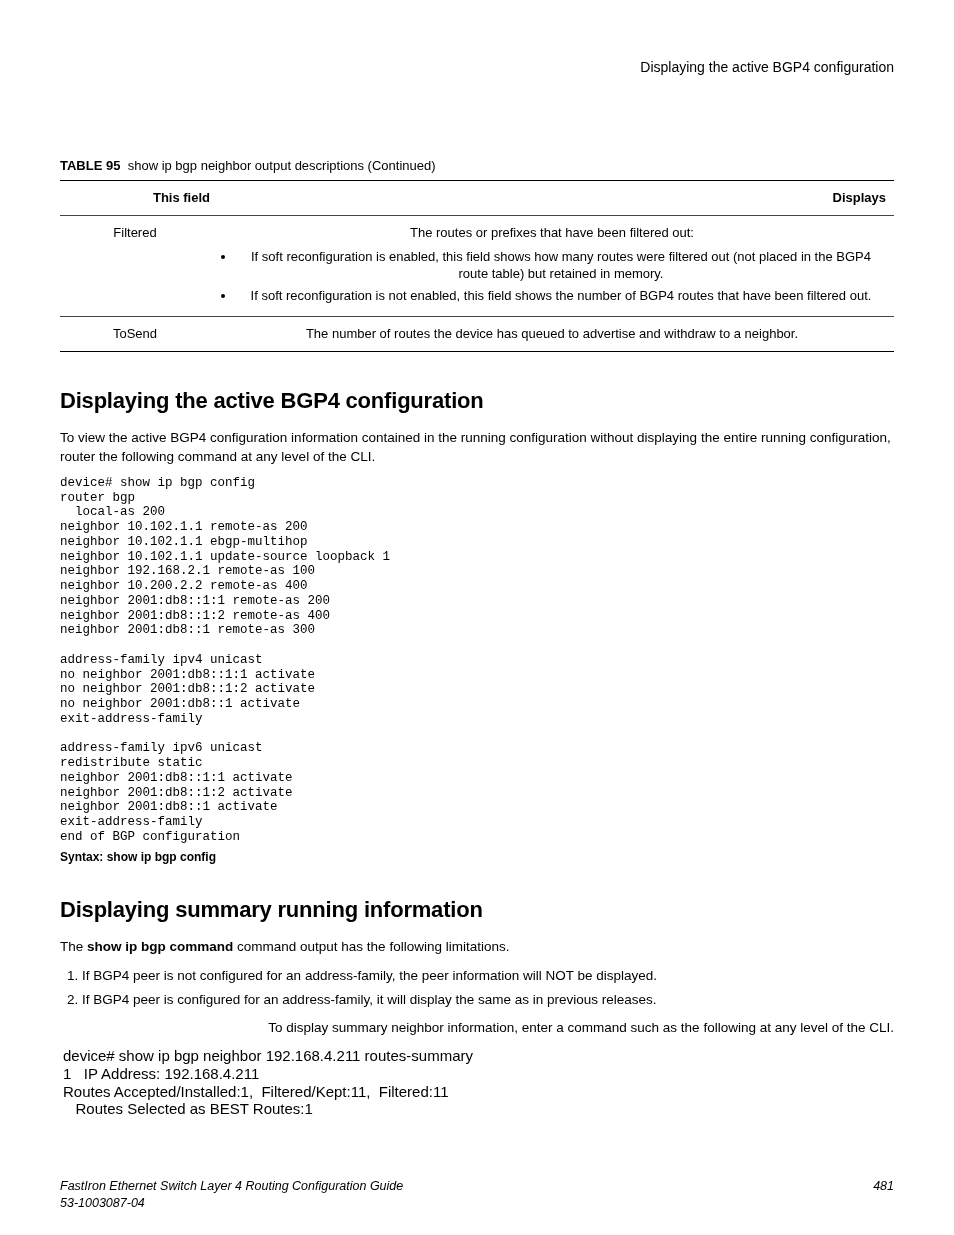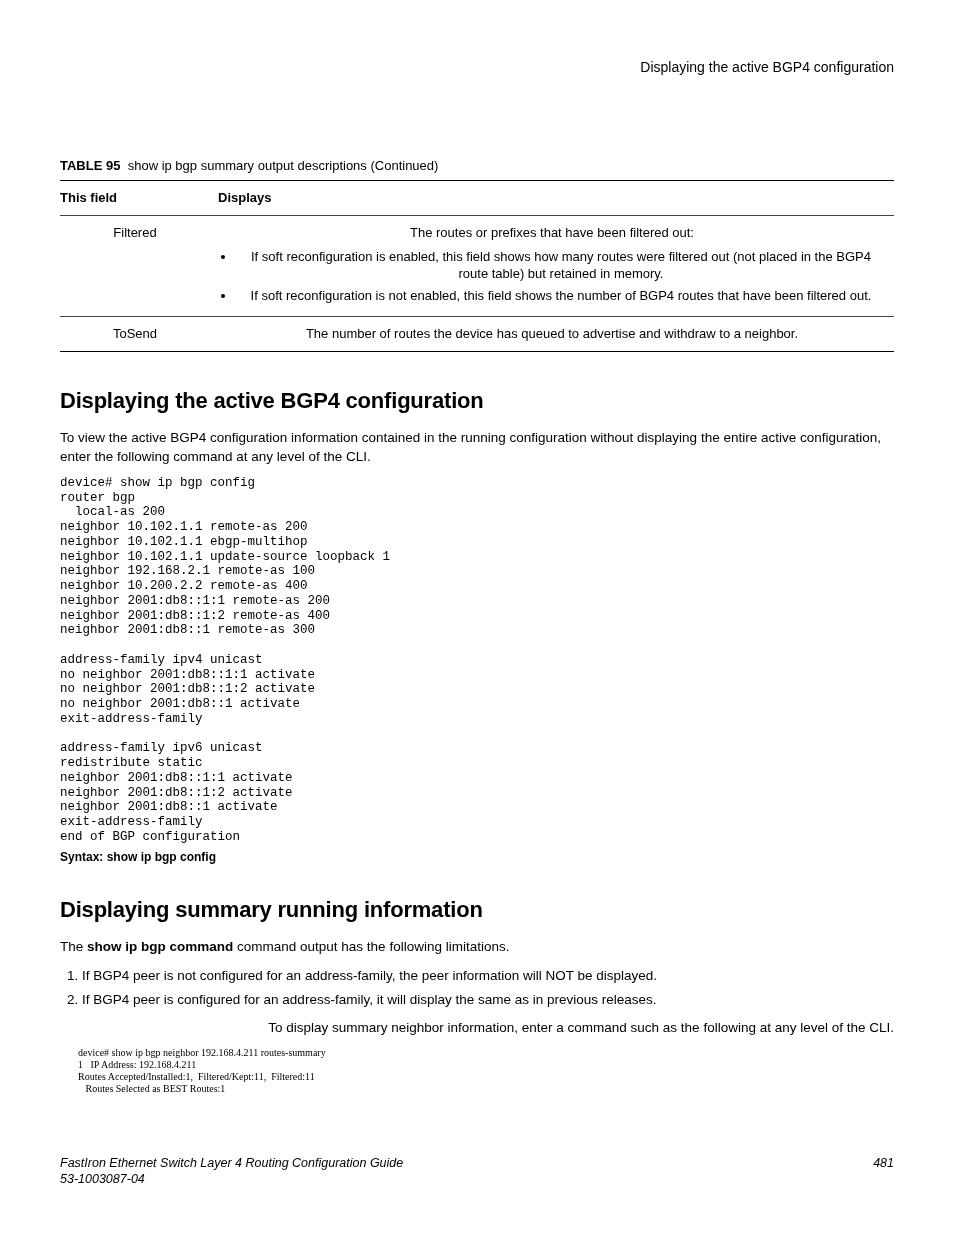--- a/index.html
+++ b/index.html
@@ -21,21 +21,21 @@
     font-size: 13px;
     margin: 0 0 6px 0;
   }
   .table-caption b { font-weight: bold; }
   table.desc {
     border-collapse: collapse;
     width: 100%;
     margin-bottom: 34px;
   }
   table.desc th {
-    text-align: left;
+    text-align: right;
     font-weight: bold;
     font-size: 13px;
     padding: 8px 8px 8px 0;
     border-top: 1.5px solid #000;
     border-bottom: 1px solid #444;
   }
   table.desc td {
     vertical-align: top;
     padding: 8px 8px 8px 0;
     border-bottom: 1px solid #444;
@@ -77,43 +77,43 @@
     margin: 6px 0 10px 0;
     padding-left: 22px;
   }
   ol.numlist li { margin-bottom: 6px; }
   .indented-para {
     font-size: 13.5px;
     margin: 8px 0 10px 18px;
     text-align: right;
   }
   pre.code2 {
-    font-family: Liberation Serif, serif;
-    font-size: 10px;
+    font-family: Liberation Sans, sans-serif;
+    font-size: 15px;
     line-height: 1.18;
     white-space: pre;
-    margin: 10px 0 4px 18px;
+    margin: 10px 0 4px 3px;
   }
   .footer {
     display: flex;
     justify-content: space-between;
     font-style: italic;
     font-size: 12.5px;
     margin-top: 60px;
   }
   .footer .left { }
   .footer .right { font-style: italic; }
 </style>
 </head>
 <body>
 
 <div class="header-right">Displaying the active BGP4 configuration</div>
 
 <p class="table-caption">
-  <b>TABLE 95</b>&nbsp;&nbsp;<span>show ip bgp summary output descriptions (Continued)</span>
+  <b>TABLE 95</b>&nbsp;&nbsp;<span>show ip bgp neighbor output descriptions (Continued)</span>
 </p>
 
 <table class="desc">
   <thead>
     <tr>
       <th>This field</th>
       <th>Displays</th>
     </tr>
   </thead>
   <tbody>
@@ -128,21 +128,21 @@
       </td>
     </tr>
     <tr class="lastrow">
       <td class="col1">ToSend</td>
       <td>The number of routes the device has queued to advertise and withdraw to a neighbor.</td>
     </tr>
   </tbody>
 </table>
 
 <h2 class="section">Displaying the active BGP4 configuration</h2>
-<p class="body">To view the active BGP4 configuration information contained in the running configuration without displaying the entire active configuration, enter the following command at any level of the CLI.</p>
+<p class="body">To view the active BGP4 configuration information contained in the running configuration without displaying the entire running configuration, router the following command at any level of the CLI.</p>
 <pre class="code">device# show ip bgp config
 router bgp
   local-as 200
 neighbor 10.102.1.1 remote-as 200
 neighbor 10.102.1.1 ebgp-multihop
 neighbor 10.102.1.1 update-source loopback 1
 neighbor 192.168.2.1 remote-as 100
 neighbor 10.200.2.2 remote-as 400
 neighbor 2001:db8::1:1 remote-as 200
 neighbor 2001:db8::1:2 remote-as 400

